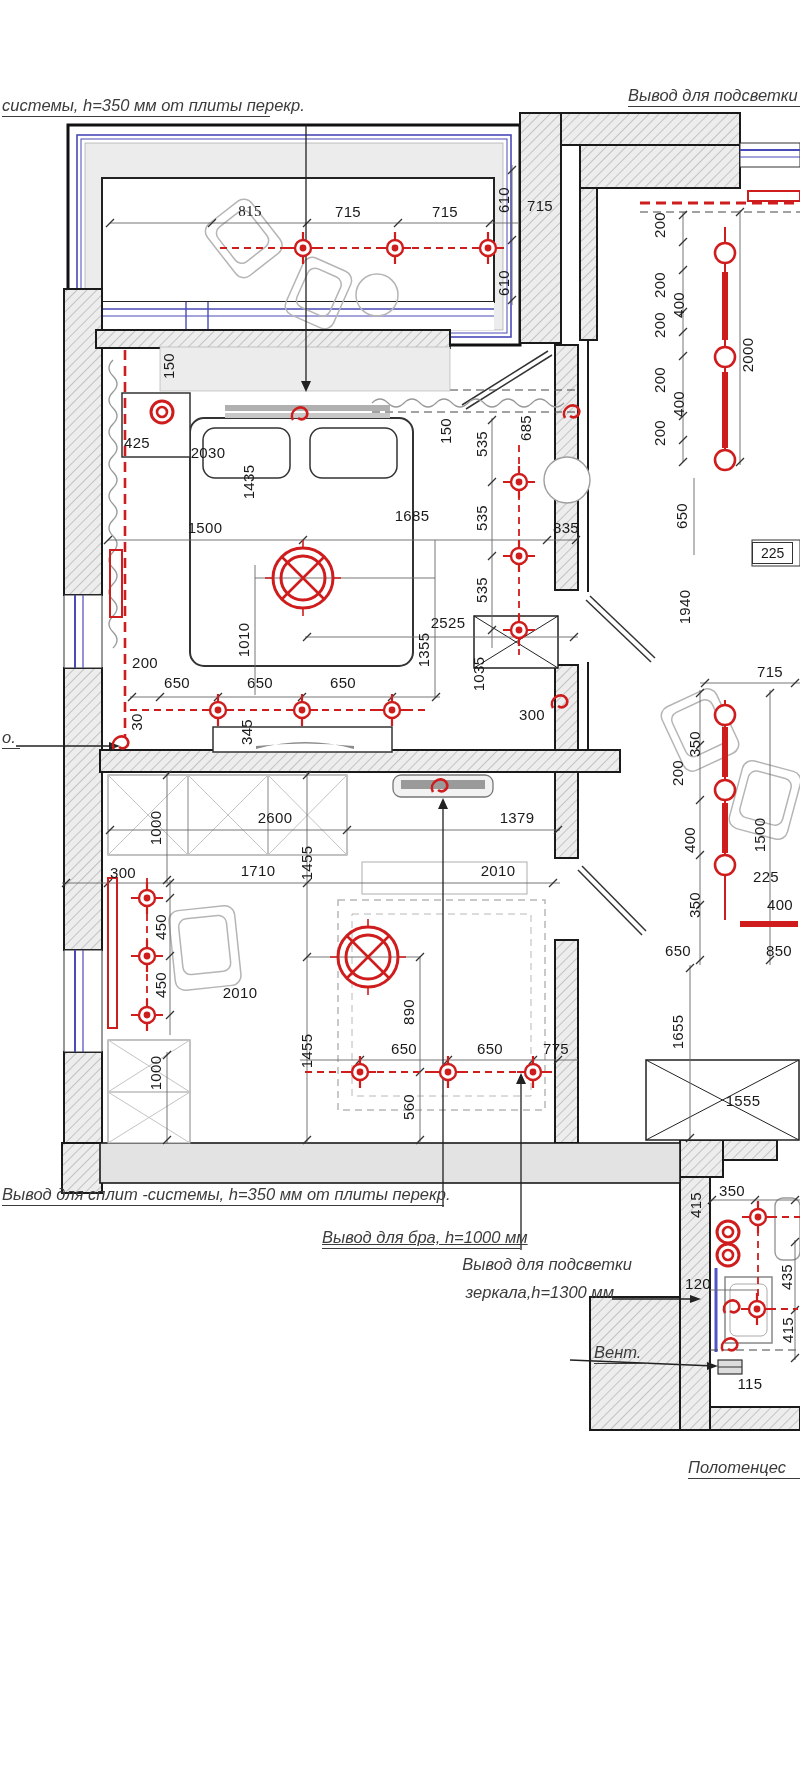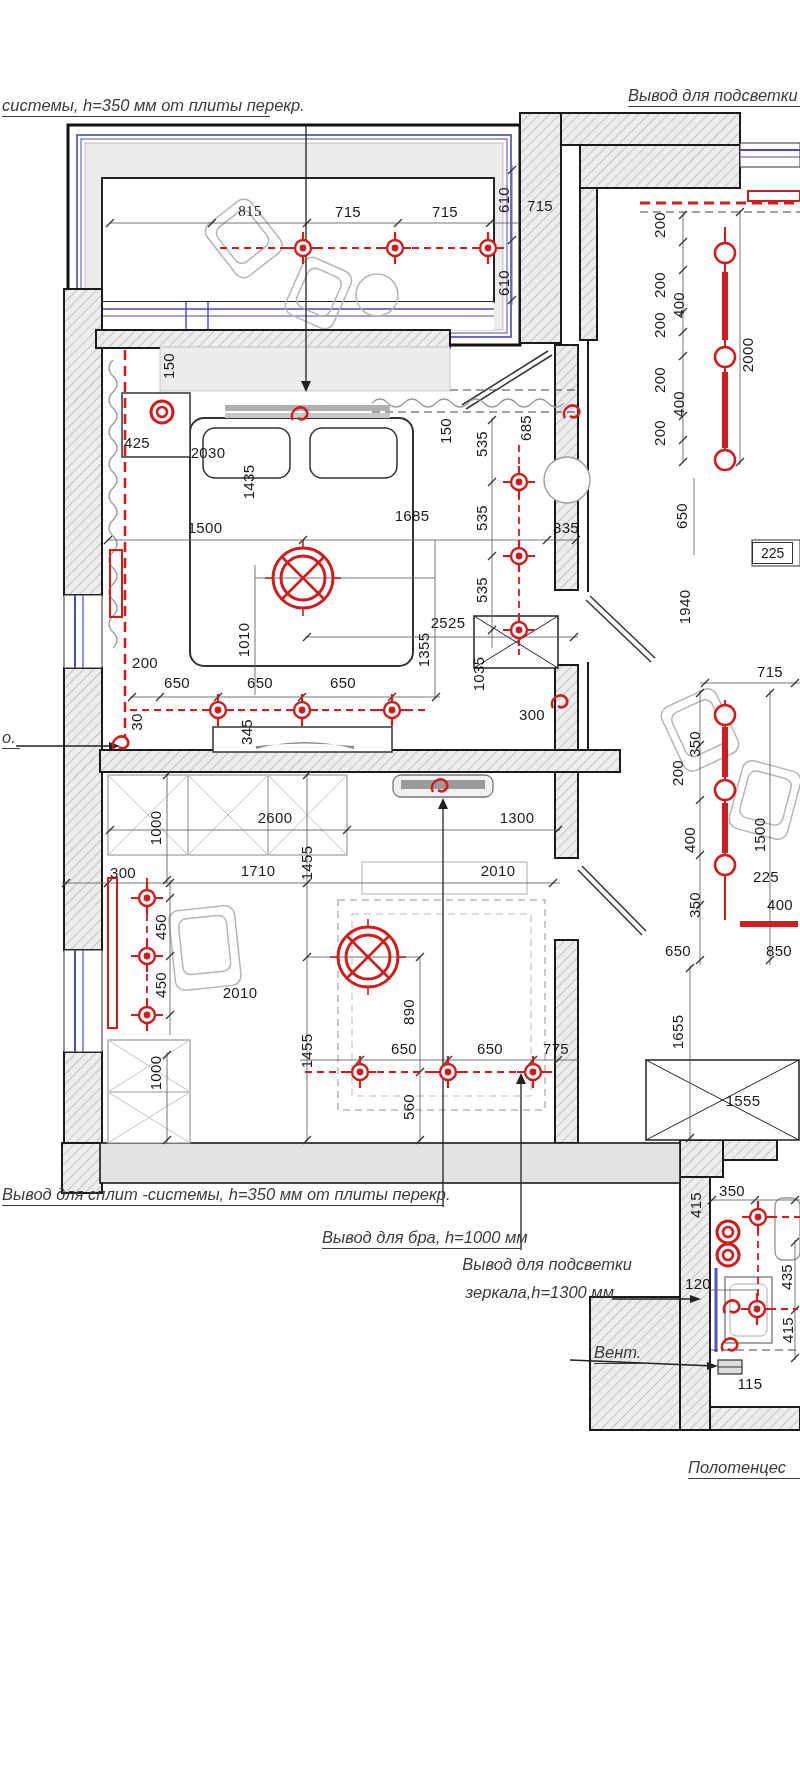--- a/index.html
+++ b/index.html
@@ -416,21 +416,21 @@
       <span class="dim v" style="left: 689px; top: 840px;">400</span>
       <span class="dim v" style="left: 759px; top: 835px;">1500</span>
       <span class="dim" style="left: 766px; top: 876px;">225</span>
       <span class="dim" style="left: 780px; top: 904px;">400</span>
       <span class="dim v" style="left: 694px; top: 905px;">350</span>
       <span class="dim" style="left: 678px; top: 950px;">650</span>
       <span class="dim" style="left: 779px; top: 950px;">850</span>
       <span class="dim v" style="left: 677px; top: 1032px;">1655</span>
       <span class="dim" style="left: 743px; top: 1100px;">1555</span>
       <span class="dim" style="left: 275px; top: 817px;">2600</span>
-      <span class="dim" style="left: 517px; top: 817px;">1300</span>
+      <span class="dim" style="left: 517px; top: 817px;">1379</span>
       <span class="dim v" style="left: 155px; top: 828px;">1000</span>
       <span class="dim" style="left: 123px; top: 872px;">300</span>
       <span class="dim" style="left: 258px; top: 870px;">1710</span>
       <span class="dim v" style="left: 306px; top: 863px;">1455</span>
       <span class="dim" style="left: 498px; top: 870px;">2010</span>
       <span class="dim v" style="left: 160px; top: 927px;">450</span>
       <span class="dim v" style="left: 160px; top: 985px;">450</span>
       <span class="dim" style="left: 240px; top: 992px;">2010</span>
       <span class="dim v" style="left: 408px; top: 1012px;">890</span>
       <span class="dim v" style="left: 306px; top: 1051px;">1455</span>
@@ -446,20 +446,20 @@
       <span class="dim v" style="left: 786px; top: 1277px;">435</span>
       <span class="dim v" style="left: 787px; top: 1330px;">415</span>
       <span class="dim" style="left: 750px; top: 1383px; text-align: center;">115</span>
       <span class="boxed" style="left: 752px; top: 553px;">225</span>
     </div>
 <div id="annotations">
       <div class="ann u" style="left: 2px; top: 96px; width: 268px;">системы, h=350 мм от плиты перекр.</div>
       <div class="ann u" style="left: 628px; top: 86px; width: 172px;">Вывод для подсветки</div>
       <div class="ann u" style="left: 2px; top: 728px; width: 18px;">о.</div>
       <div class="ann u" style="left: 2px; top: 1185px; width: 442px;">Вывод  для сплит -системы, h=350 мм от плиты перекр.</div>
-      <div class="ann u" style="left: 322px; top: 1228px; width: 198px;">Вывод  для бра, h=1000 мм</div>
+      <div class="ann u" style="left: 322px; top: 1228px; width: 198px; text-decoration: underline;">Вывод  для бра, h=1000 мм</div>
       <div class="ann r" style="left: 398px; top: 1255px; width: 234px;">Вывод для подсветки</div>
       <div class="ann r" style="left: 398px; top: 1283px; width: 216px;">зеркала,h=1300 мм</div>
       <div class="ann u" style="left: 594px; top: 1343px; width: 54px;">Вент.</div>
       <div class="ann u" style="left: 688px; top: 1458px; width: 112px;">Полотенцес</div>
     </div>
 
 </div>
 
 </body></html>

